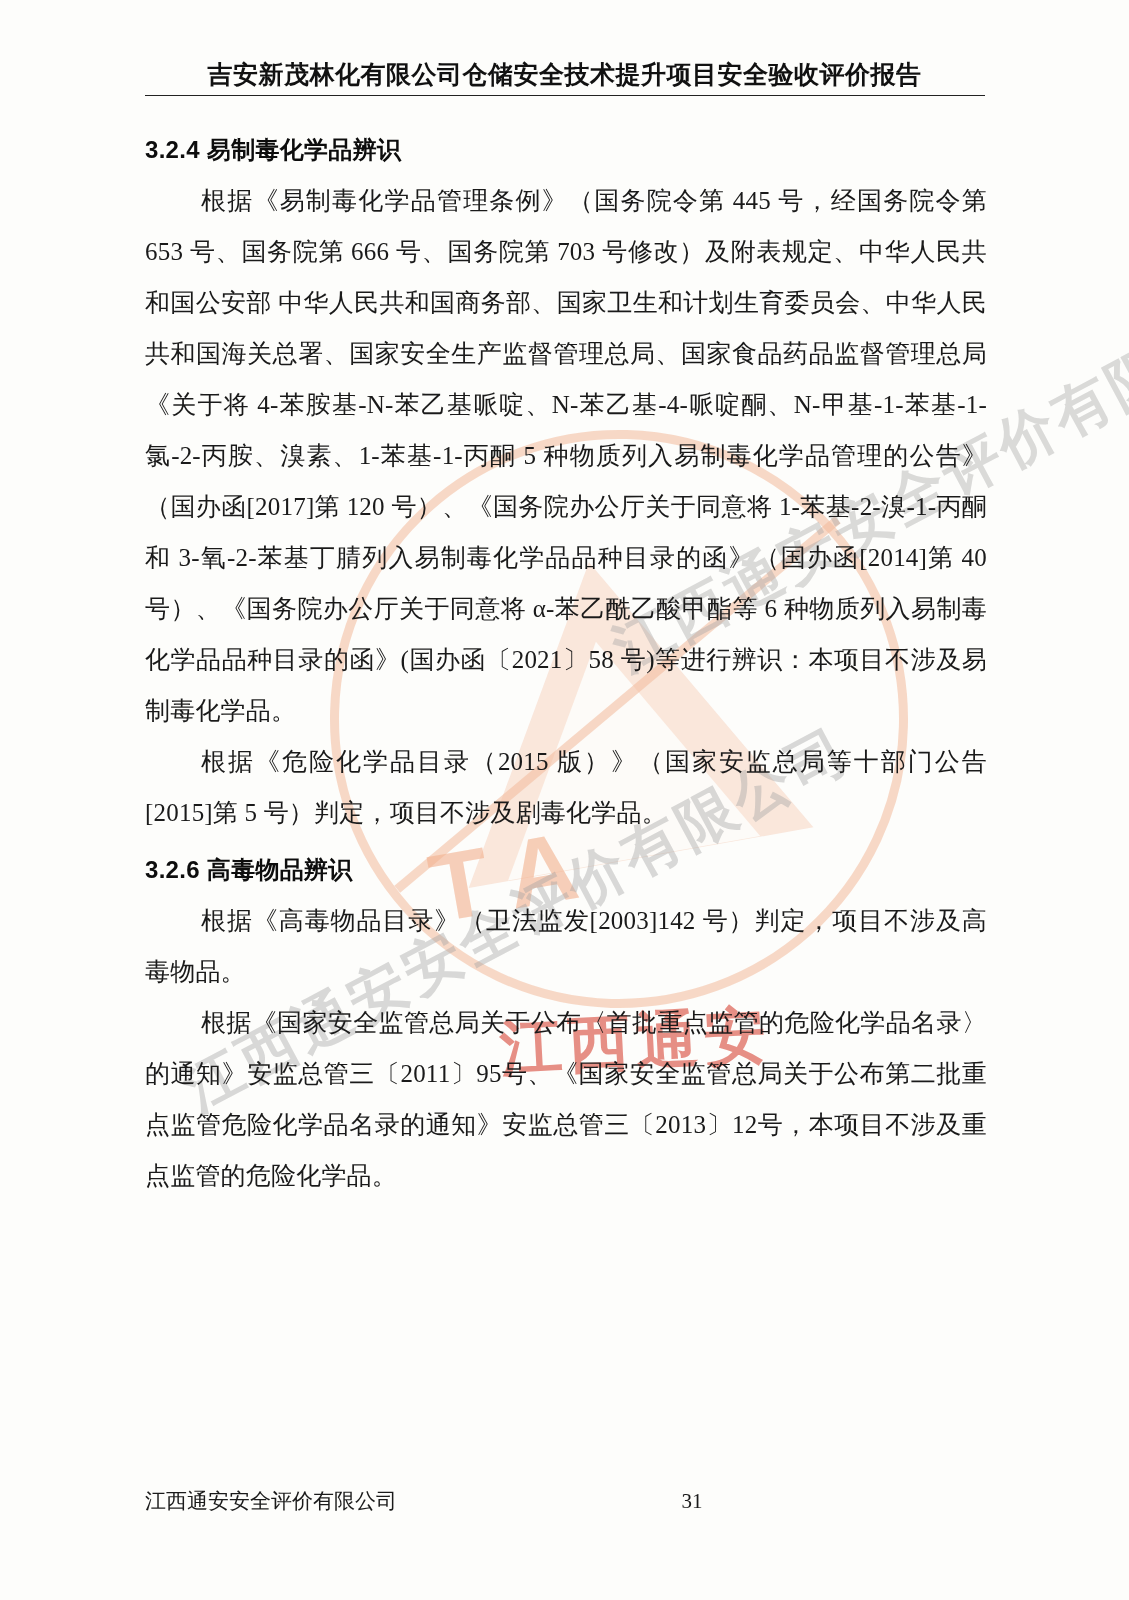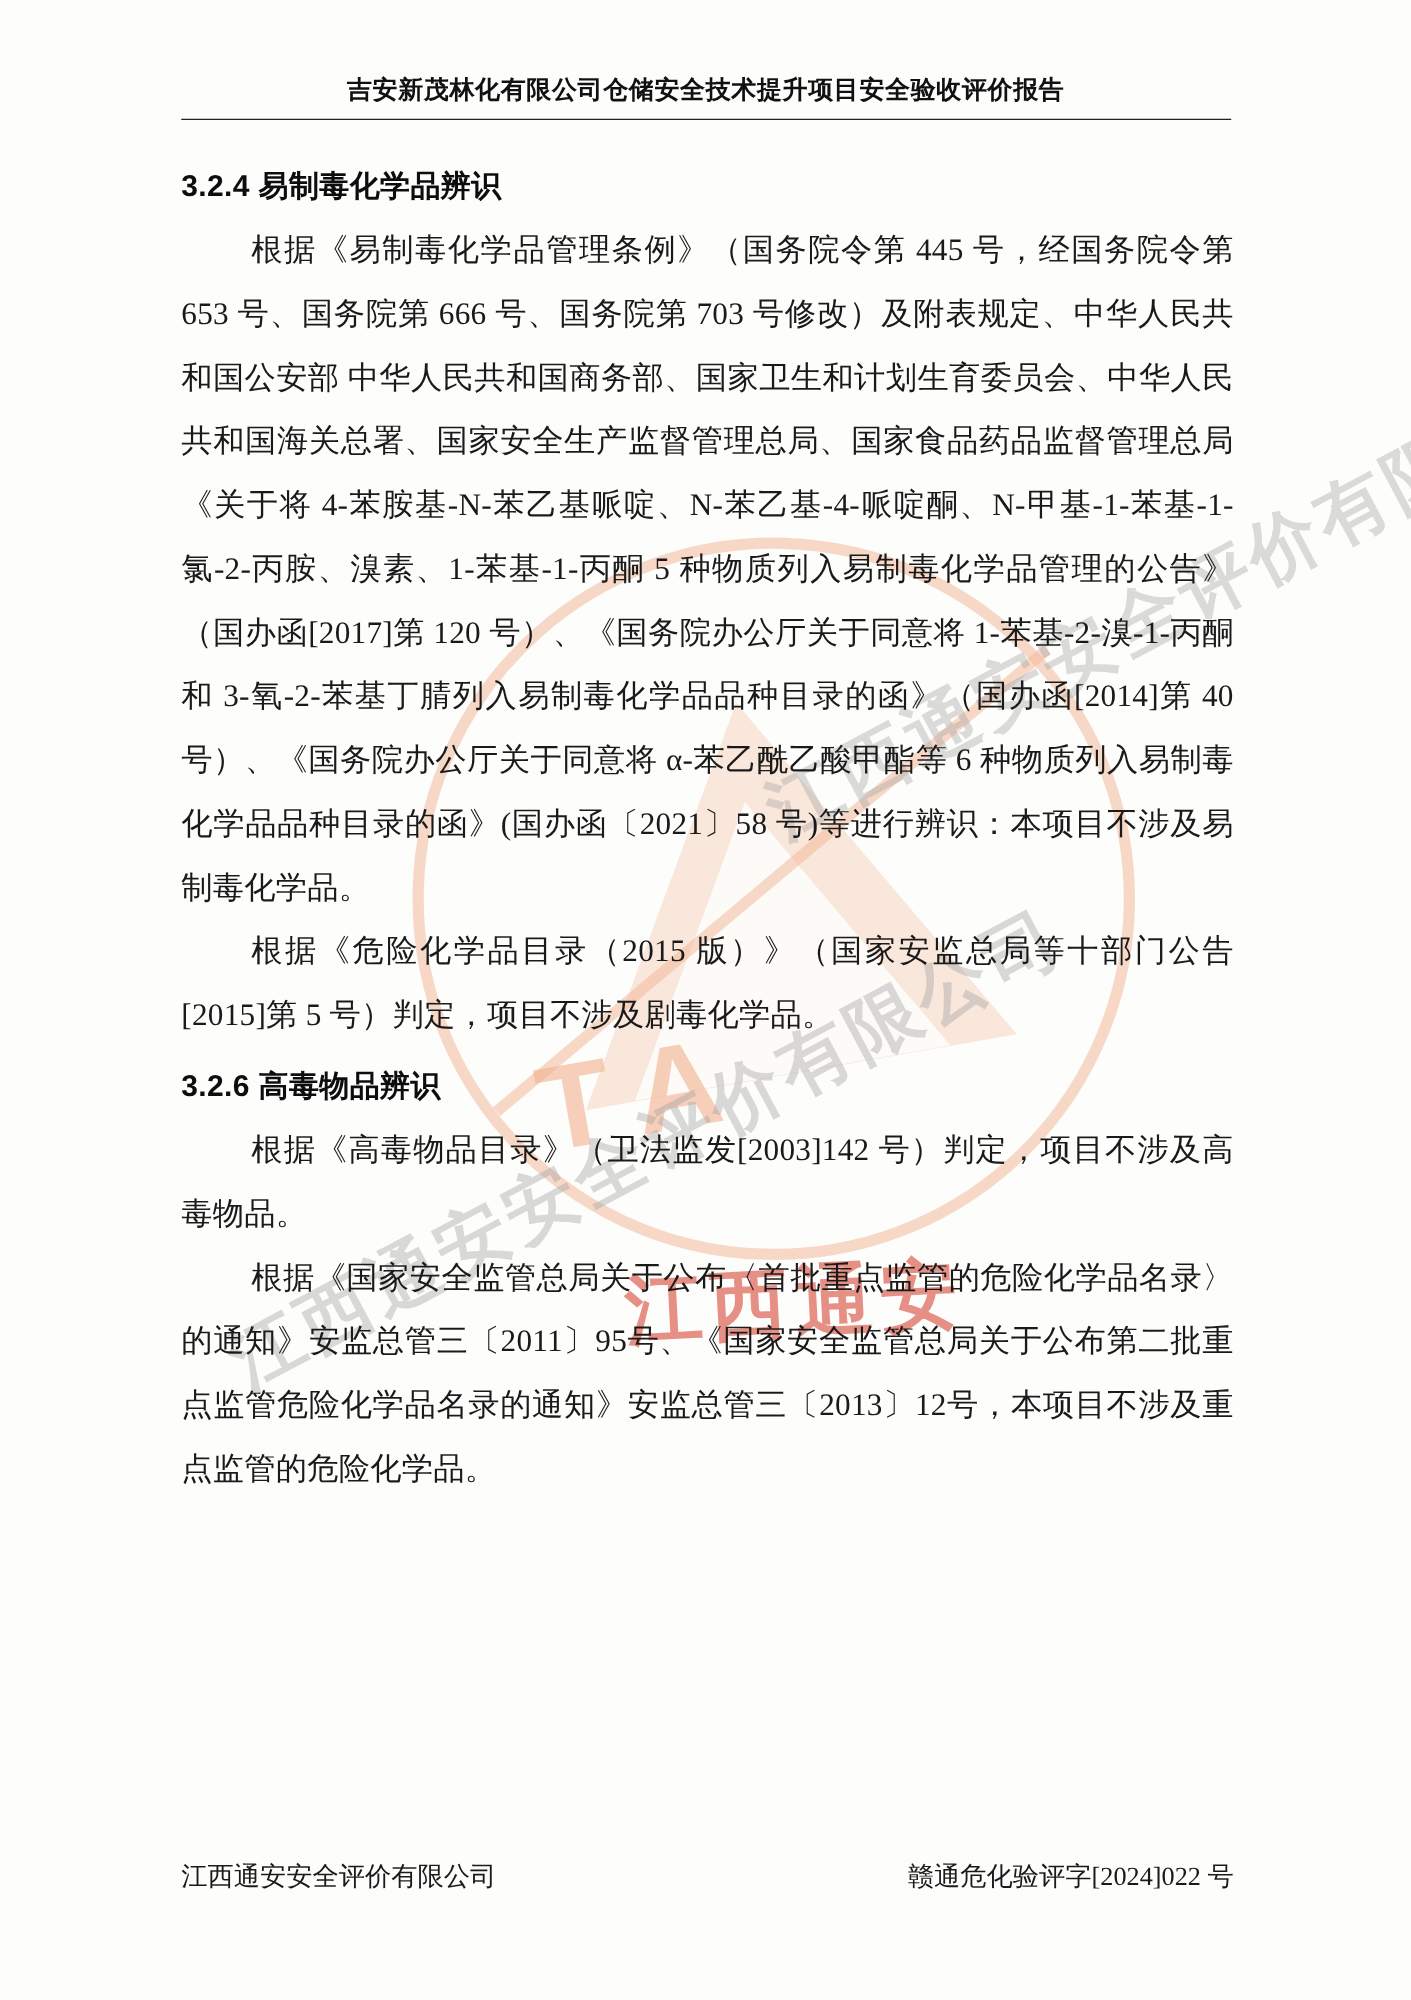--- a/index.html
+++ b/index.html
@@ -125,21 +125,21 @@
     left: 0; top: 0;
     width: 1129px;
     z-index: 2;
   }
   .header-title {
     position: absolute;
     top: 58px;
     width: 1129px;
     text-align: center;
     font-family: "Liberation Sans", sans-serif;
-    font-size: 20px;
+    font-size: 25px;
     font-weight: bold;
     letter-spacing: 0.5px;
     color: #111;
   }
   .header-rule {
     position: absolute;
     top: 95px;
     left: 145px;
     width: 840px;
     border-bottom: 1.6px solid #222;
@@ -222,16 +222,16 @@
 
     <h3 class="heading">3.2.6 高毒物品辨识</h3>
     <p class="para indent">根据《高毒物品目录》（卫法监发[2003]142 号）判定，项目不涉及高毒物品。</p>
 
     <p class="para indent">根据《国家安全监管总局关于公布〈首批重点监管的危险化学品名录〉的通知》安监总管三〔2011〕95号、《国家安全监管总局关于公布第二批重点监管危险化学品名录的通知》安监总管三〔2013〕12号，本项目不涉及重点监管的危险化学品。</p>
 
   </div>
 
   <div class="footer">
     <div class="f-left">江西通安安全评价有限公司</div>
-    <div class="f-right">赣通危化验评字[2024]022 号</div>
+    <div class="f-center">31</div>
   </div>
 
 </div>
 
 </body></html>

